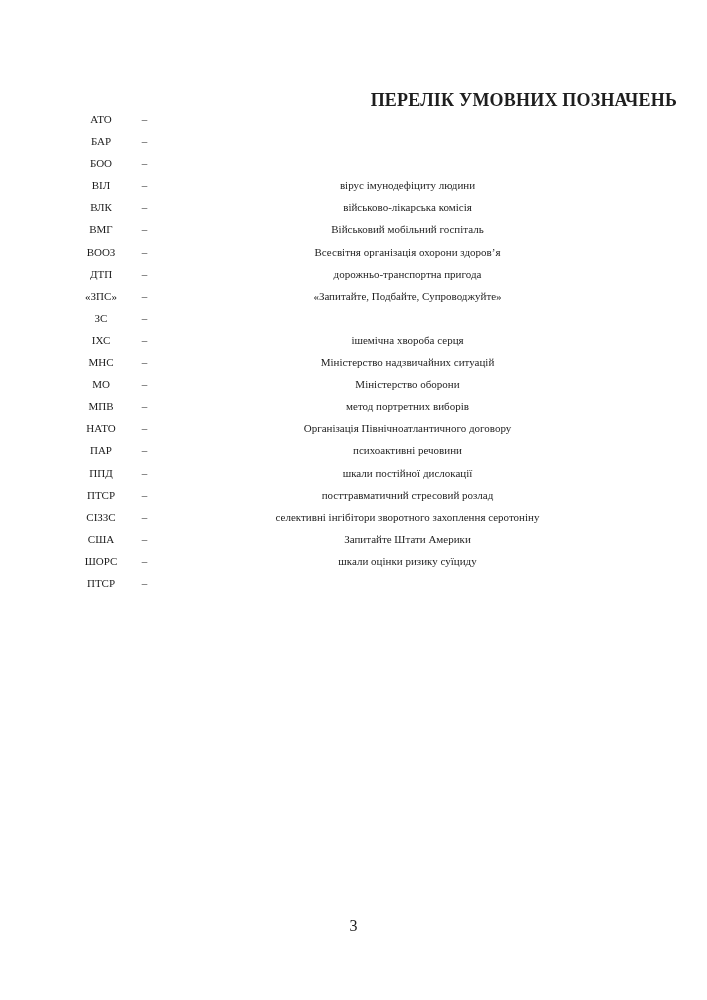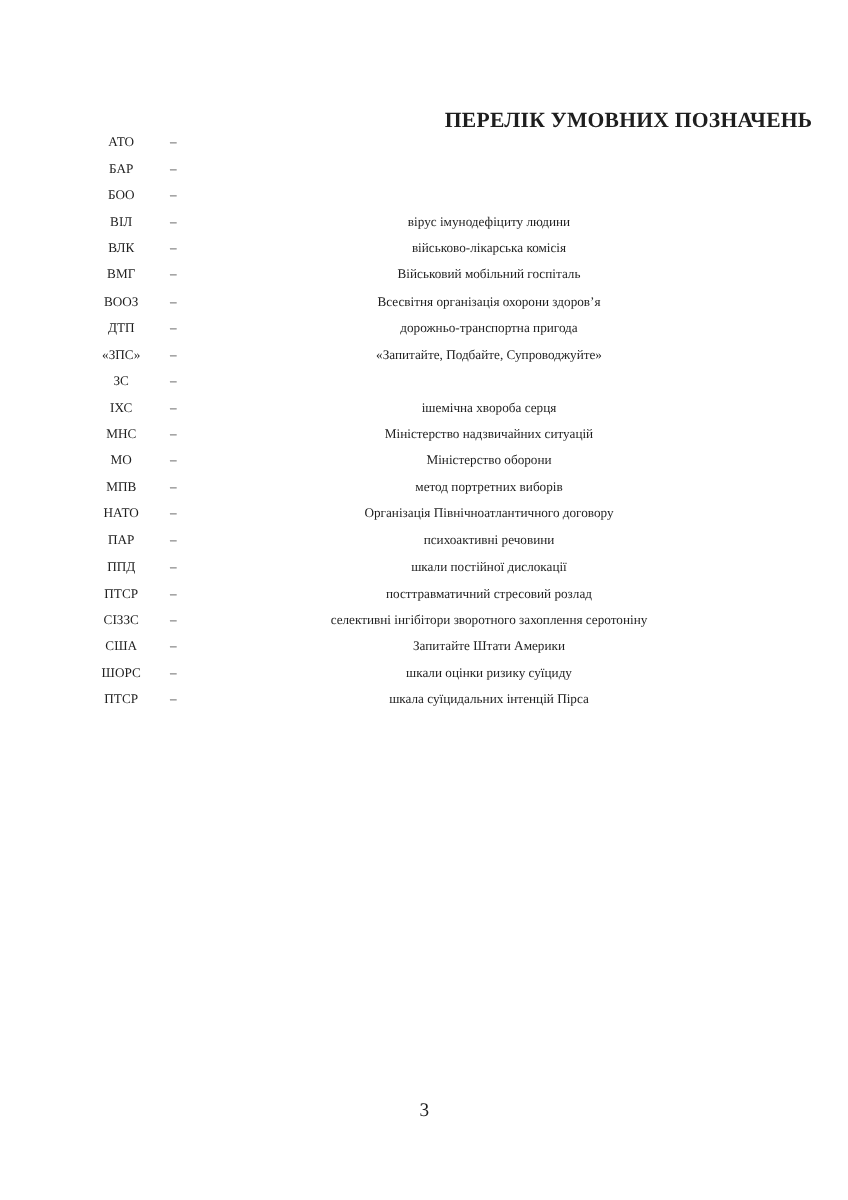--- a/index.html
+++ b/index.html
@@ -191,18 +191,17 @@
 
   <div class="row">
     <span class="abbr">ШОРС</span>
     <span class="dash">–</span>
     <span class="def">шкали оцінки ризику суїциду</span>
   </div>
 
   <div class="row">
     <span class="abbr">ПТСР</span>
     <span class="dash">–</span>
-    <span class="def">шкала суїцидальних інтенцій Пірса</span>
   </div>
 </div>
 
   <div class="page-number">3</div>
 </div>
 
 </body></html>

